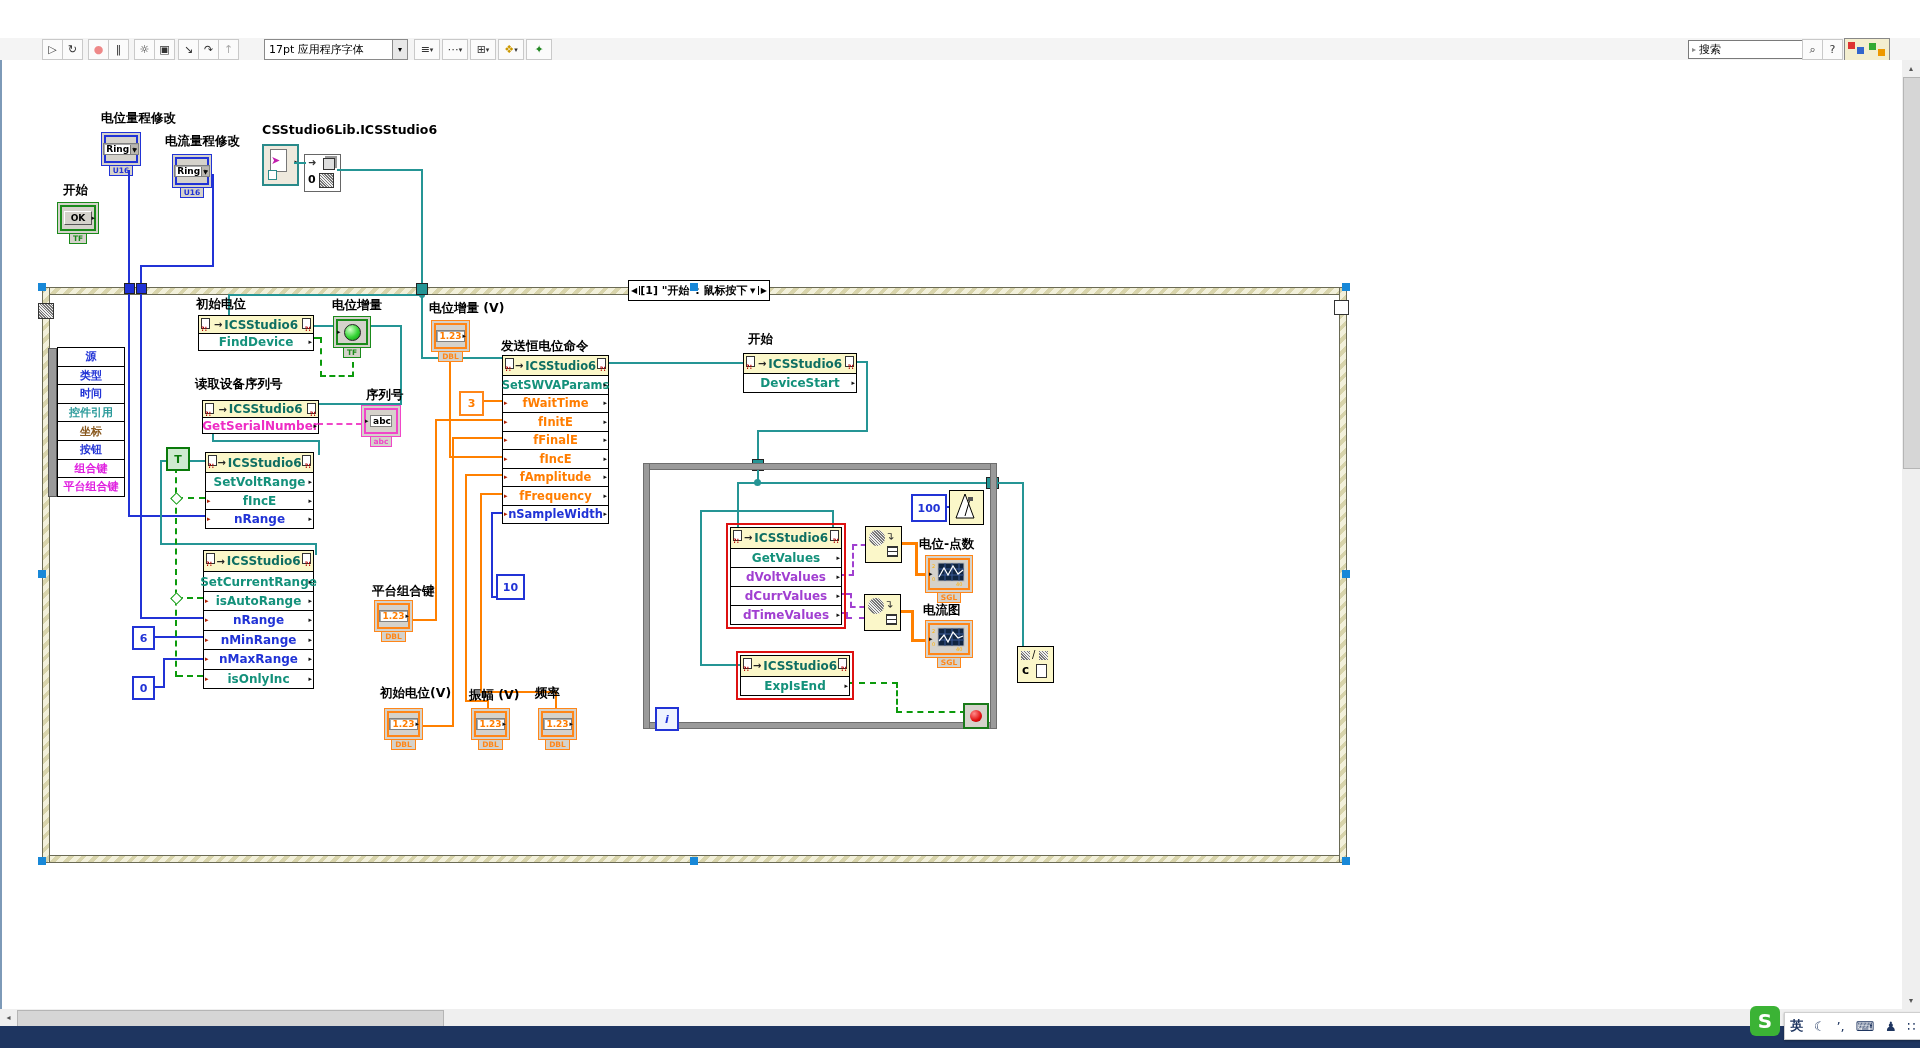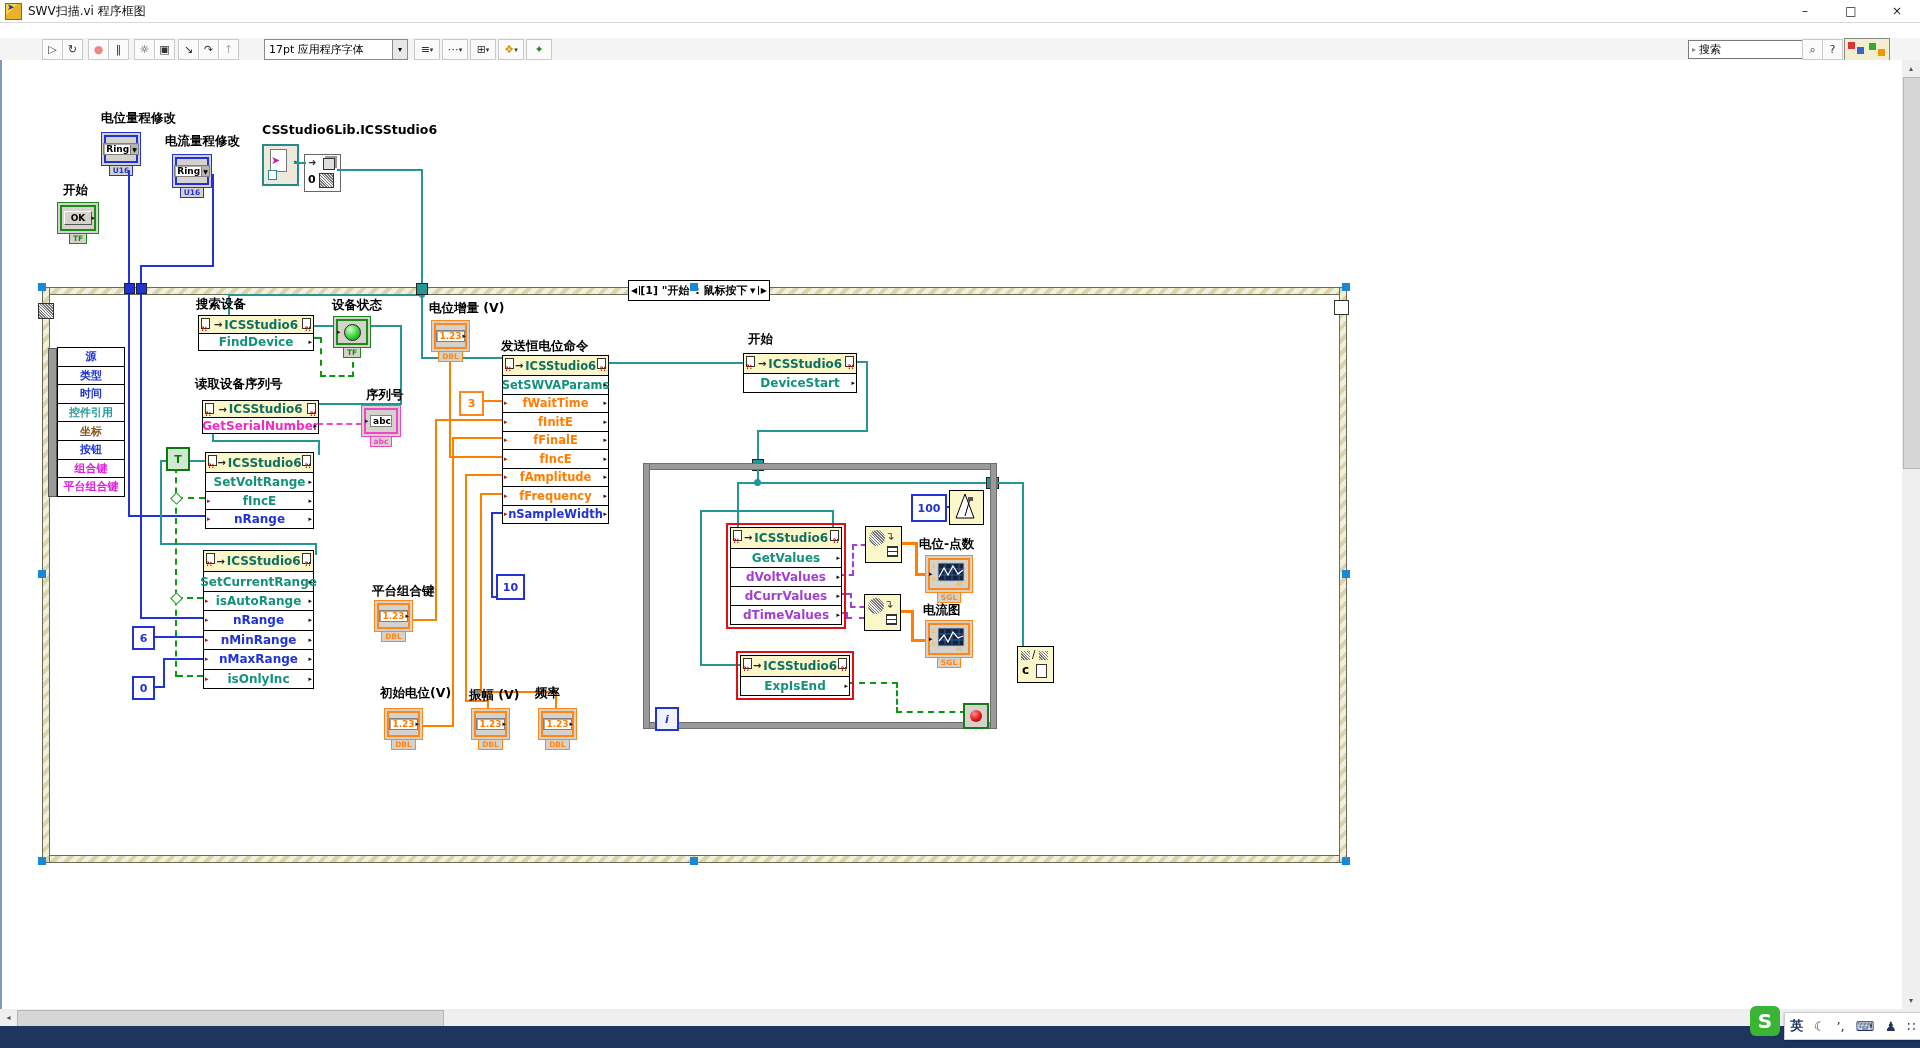--- a/index.html
+++ b/index.html
@@ -79,29 +79,20 @@
   .taskbar{position:absolute;left:0;top:1026px;width:1920px;height:22px;background:#1e3560;overflow:hidden;}
   .sogou{position:absolute;left:1750px;top:1006px;width:30px;height:30px;border-radius:6px;background:#3bb335;color:#fff;font-weight:bold;font-size:20px;display:flex;align-items:center;justify-content:center;}
   .langbar{position:absolute;left:1784px;top:1012px;width:136px;height:26px;background:#fff;border:1px solid #cfcfcf;box-shadow:0 1px 2px rgba(0,0,0,.3);display:flex;align-items:center;justify-content:space-around;color:#1e3560;font-size:13px;}
   .langbar .b{font-weight:bold;}
 </style>
 </head>
 <body>
 
 <div id="screen">
 
-  <div class="titlebar">
-    <span class="appicon"></span>
-    <span class="title-text">SWV扫描.vi 程序框图</span>
-    <div class="winbtns">
-      <span class="winbtn">–</span>
-      <span class="winbtn">□</span>
-      <span class="winbtn">×</span>
-    </div>
-  </div>
 
 
   <div class="toolbar">
     <span class="tbtn" style="left:42px">▷</span>
     <span class="tbtn" style="left:62px">↻</span>
     <span class="tbtn" style="left:88px;color:#e88">●</span>
     <span class="tbtn" style="left:108px">‖</span>
     <span class="tbtn" style="left:134px">☼</span>
     <span class="tbtn" style="left:154px">▣</span>
     <span class="tbtn" style="left:178px">↘</span>
@@ -332,34 +323,34 @@
   <div class="w" style="left:852px;top:544px;width:14px;height:0;border-top:2px dashed #a040d0"></div>
   <div class="w" style="left:840px;top:593px;width:12px;height:0;border-top:2px dashed #a040d0"></div>
   <div class="w" style="left:850px;top:593px;width:0;height:14px;border-left:2px dashed #a040d0"></div>
   <div class="w" style="left:850px;top:606px;width:15px;height:0;border-top:2px dashed #a040d0"></div>
   <div class="w" style="left:840px;top:612px;width:8px;height:0;border-top:2px dashed #a040d0"></div>
   <div class="w" style="left:846px;top:612px;width:0;height:7px;border-left:2px dashed #a040d0"></div>
   <div class="w" style="left:846px;top:617px;width:19px;height:0;border-top:2px dashed #a040d0"></div>
 
   <div class="w" style="left:317px;top:423px;width:45px;height:0;border-top:2px dashed #f046c8"></div>
 
-  <div class="lbl" style="left:196px;top:296px">搜索设备</div>
+  <div class="lbl" style="left:196px;top:296px">初始电位</div>
   <div class="node" style="left:198px;top:315px;width:114px;height:34px">
     <div class="hd">
         <span class="pg l"></span>
         <span class="bang l">?!</span>
         <span class="harr">→</span>
         <span>ICSStudio6</span>
         <span class="pg r"></span>
         <span class="bang r">?!</span>
       </div>
     <div class="rw m">FindDevice</div>
   </div>
 
-  <div class="lbl" style="left:332px;top:297px">设备状态</div>
+  <div class="lbl" style="left:332px;top:297px">电位增量</div>
   <div class="ctlwrap c-green" style="left:333px;top:316px">
     <div class="tbody">
         <div class="tinner" style="width:28px;height:22px">
       <span class="intri">▸</span>
       <span class="led"></span>
     </div>
       </div>
     <div class="ttab">TF</div>
   </div>
 

